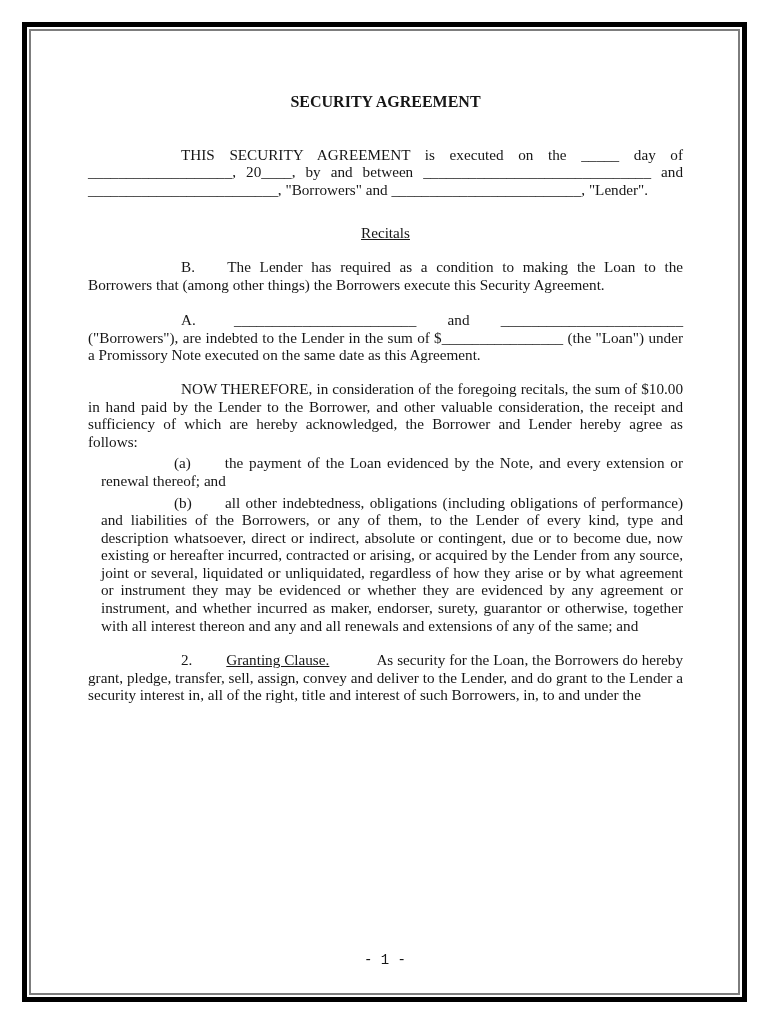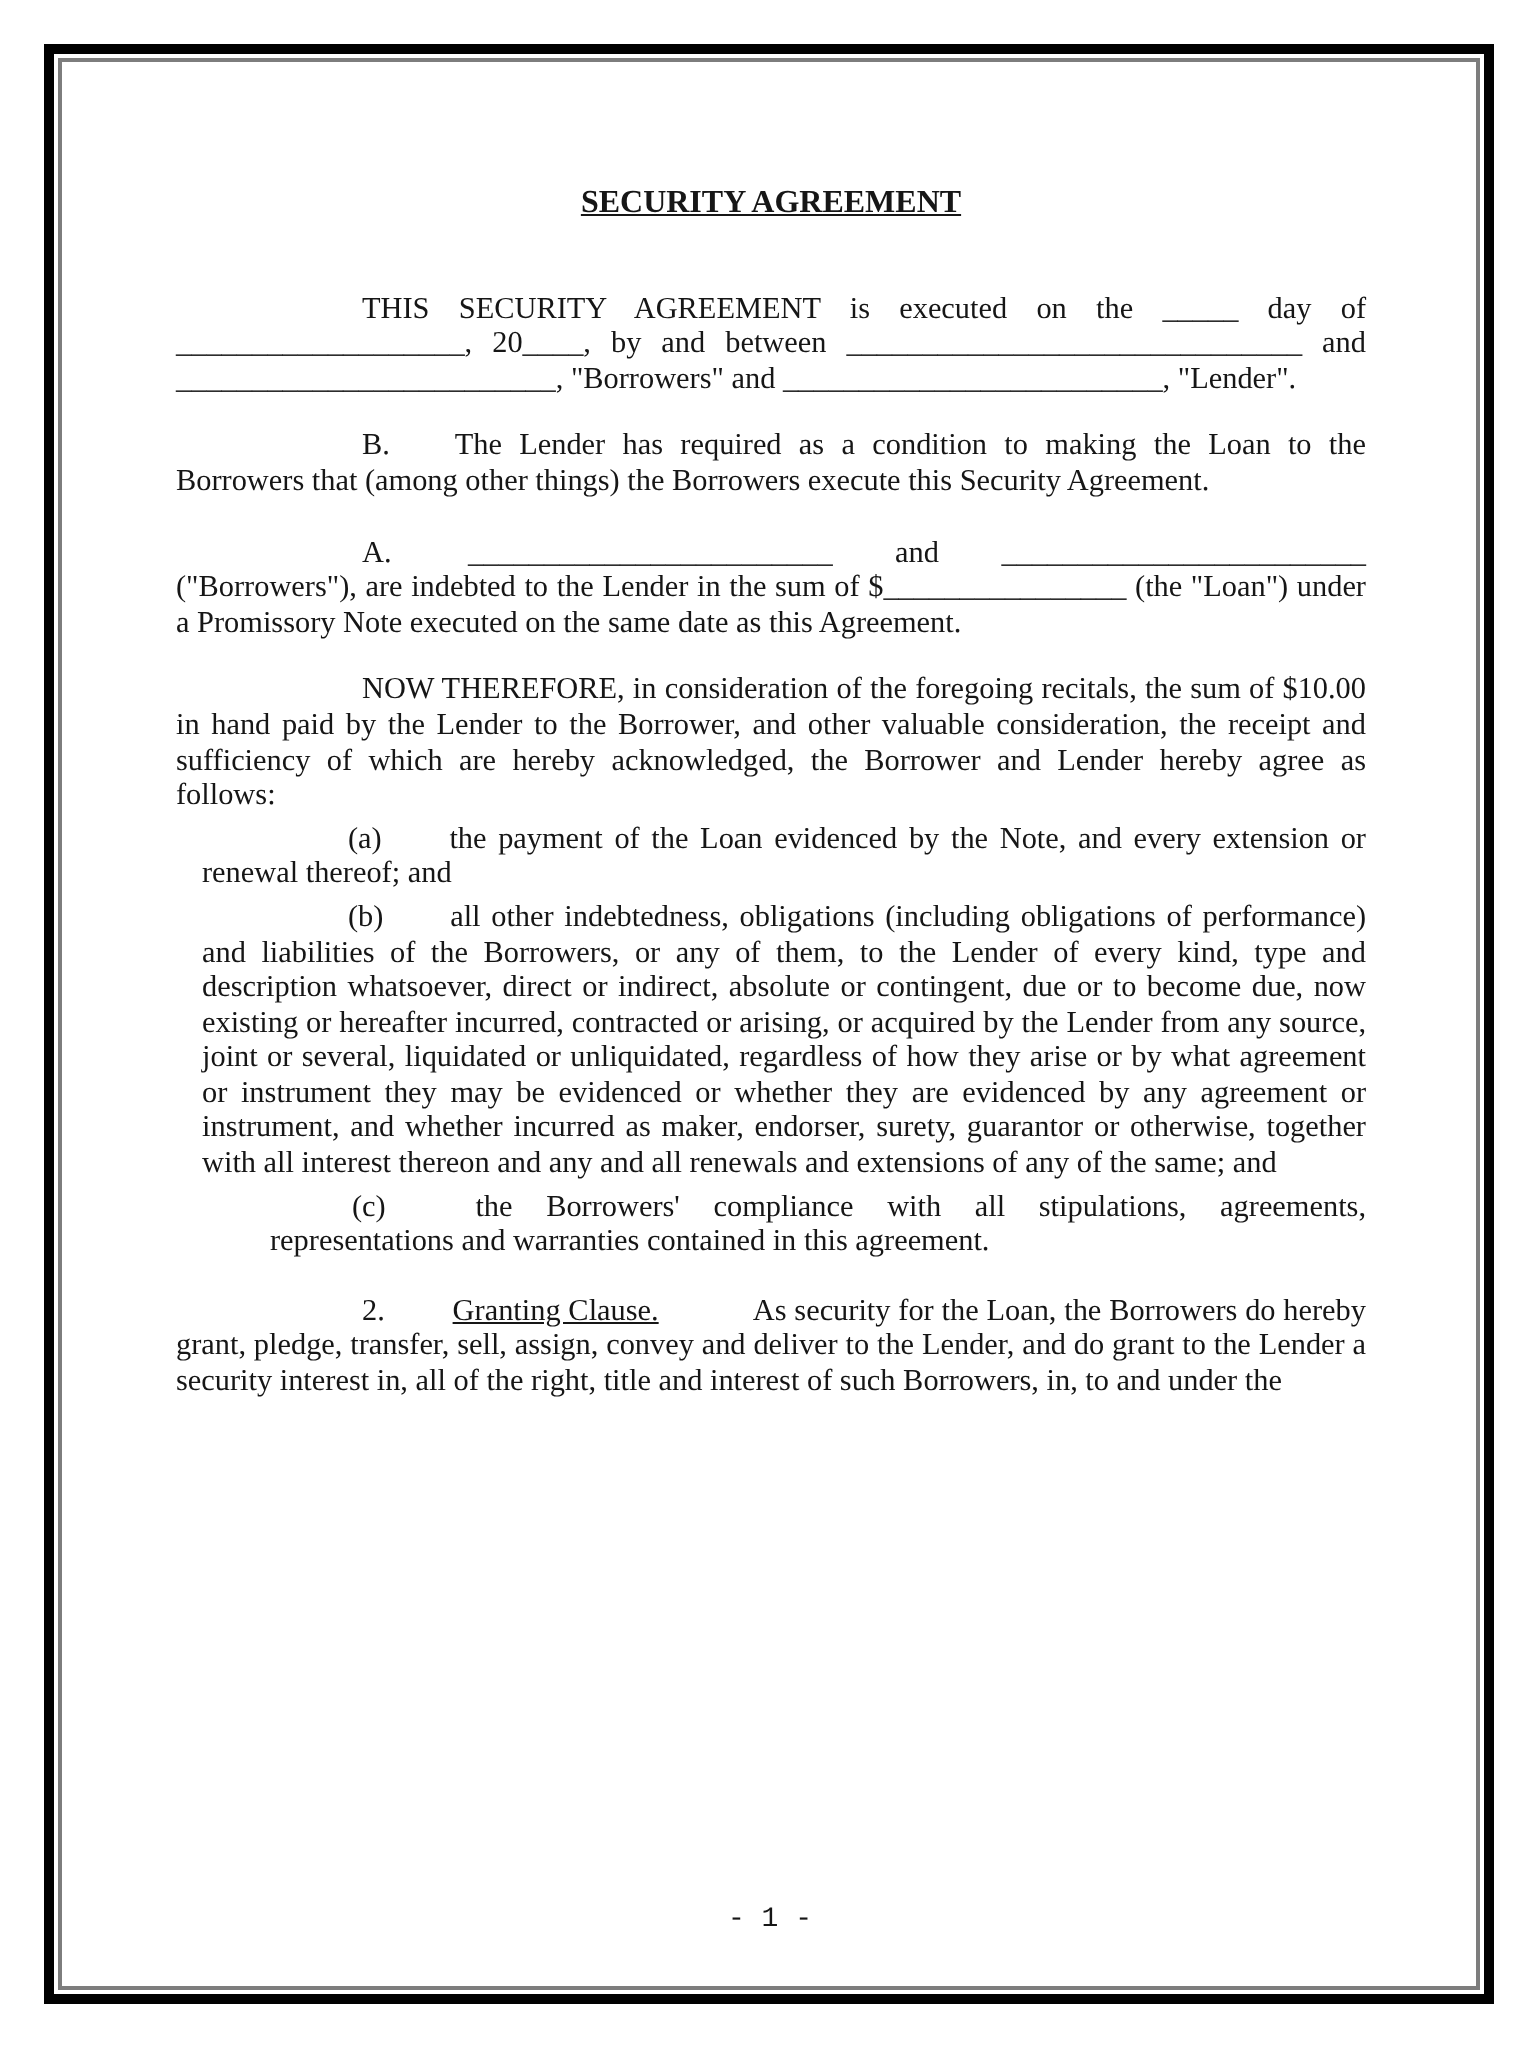--- a/index.html
+++ b/index.html
@@ -26,21 +26,20 @@
   }
   .content{
     box-sizing:border-box;
     height:100%;
     padding:62px 55px 0 57px;
     text-align:justify;
   }
   .title{
     margin:0;
     font-size:16px;font-weight:bold;
-    text-decoration:underline;
     text-align:center;text-indent:0;
   }
   .heading{
     font-size:15.2px;font-weight:normal;
     text-decoration:underline;
     text-align:center;text-indent:0;
     margin:0;
   }
   p{margin:0;}
   .indent{text-indent:93px;}
@@ -76,20 +75,21 @@
 
 <div class="page">
   <div class="frame">
     <div class="inner">
       <div class="content">
 
         <h1 class="title">SECURITY AGREEMENT</h1>
 
         <p class="indent mt-intro">THIS SECURITY AGREEMENT is executed on the _____ day of ___________________, 20____, by and between ______________________________ and _________________________, "Borrowers" and _________________________, "Lender".</p>
 
+        <h2 class="heading mt-recitals">Recitals</h2>
 
         <p class="indent mt-b">
           <span class="gapB">B.</span>
           <span>The Lender has required as a condition to making the Loan to the Borrowers that (among other things) the Borrowers execute this Security Agreement.</span>
         </p>
 
         <p class="indent mt-a">
           <span class="gapA">A.</span>
           <span>________________________</span>
           <span class="gapAnd">and</span>
@@ -104,24 +104,20 @@
         <p class="sub-ab mt-sub">
           <span class="gapSub">(a)</span>
           <span>the payment of the Loan evidenced by the Note, and every extension or renewal thereof; and</span>
         </p>
 
         <p class="sub-ab mt-sub">
           <span class="gapSub">(b)</span>
           <span>all other indebtedness, obligations (including obligations of performance) and liabilities of the Borrowers, or any of them, to the Lender of every kind, type and description whatsoever, direct or indirect, absolute or contingent, due or to become due, now existing or hereafter incurred, contracted or arising, or acquired by the Lender from any source, joint or several, liquidated or unliquidated, regardless of how they arise or by what agreement or instrument they may be evidenced or whether they are evidenced by any agreement or instrument, and whether incurred as maker, endorser, surety, guarantor or otherwise, together with all interest thereon and any and all renewals and extensions of any of the same; and</span>
         </p>
 
-        <p class="sub-c mt-sub">
-          <span class="gapSub">(c)</span>
-          <span>the Borrowers' compliance with all stipulations, agreements, representations and warranties contained in this agreement.</span>
-        </p>
 
         <p class="indent mt-s2">
           <span class="gapNum2">2.</span>
           <span class="u gapHead2">Granting Clause.</span>
           <span>As security for the Loan, the Borrowers do hereby grant, pledge, transfer, sell, assign, convey and deliver to the Lender, and do grant to the Lender a security interest in, all of the right, title and interest of such Borrowers, in, to and under the</span>
         </p>
 
       </div>
     </div>
   </div>

